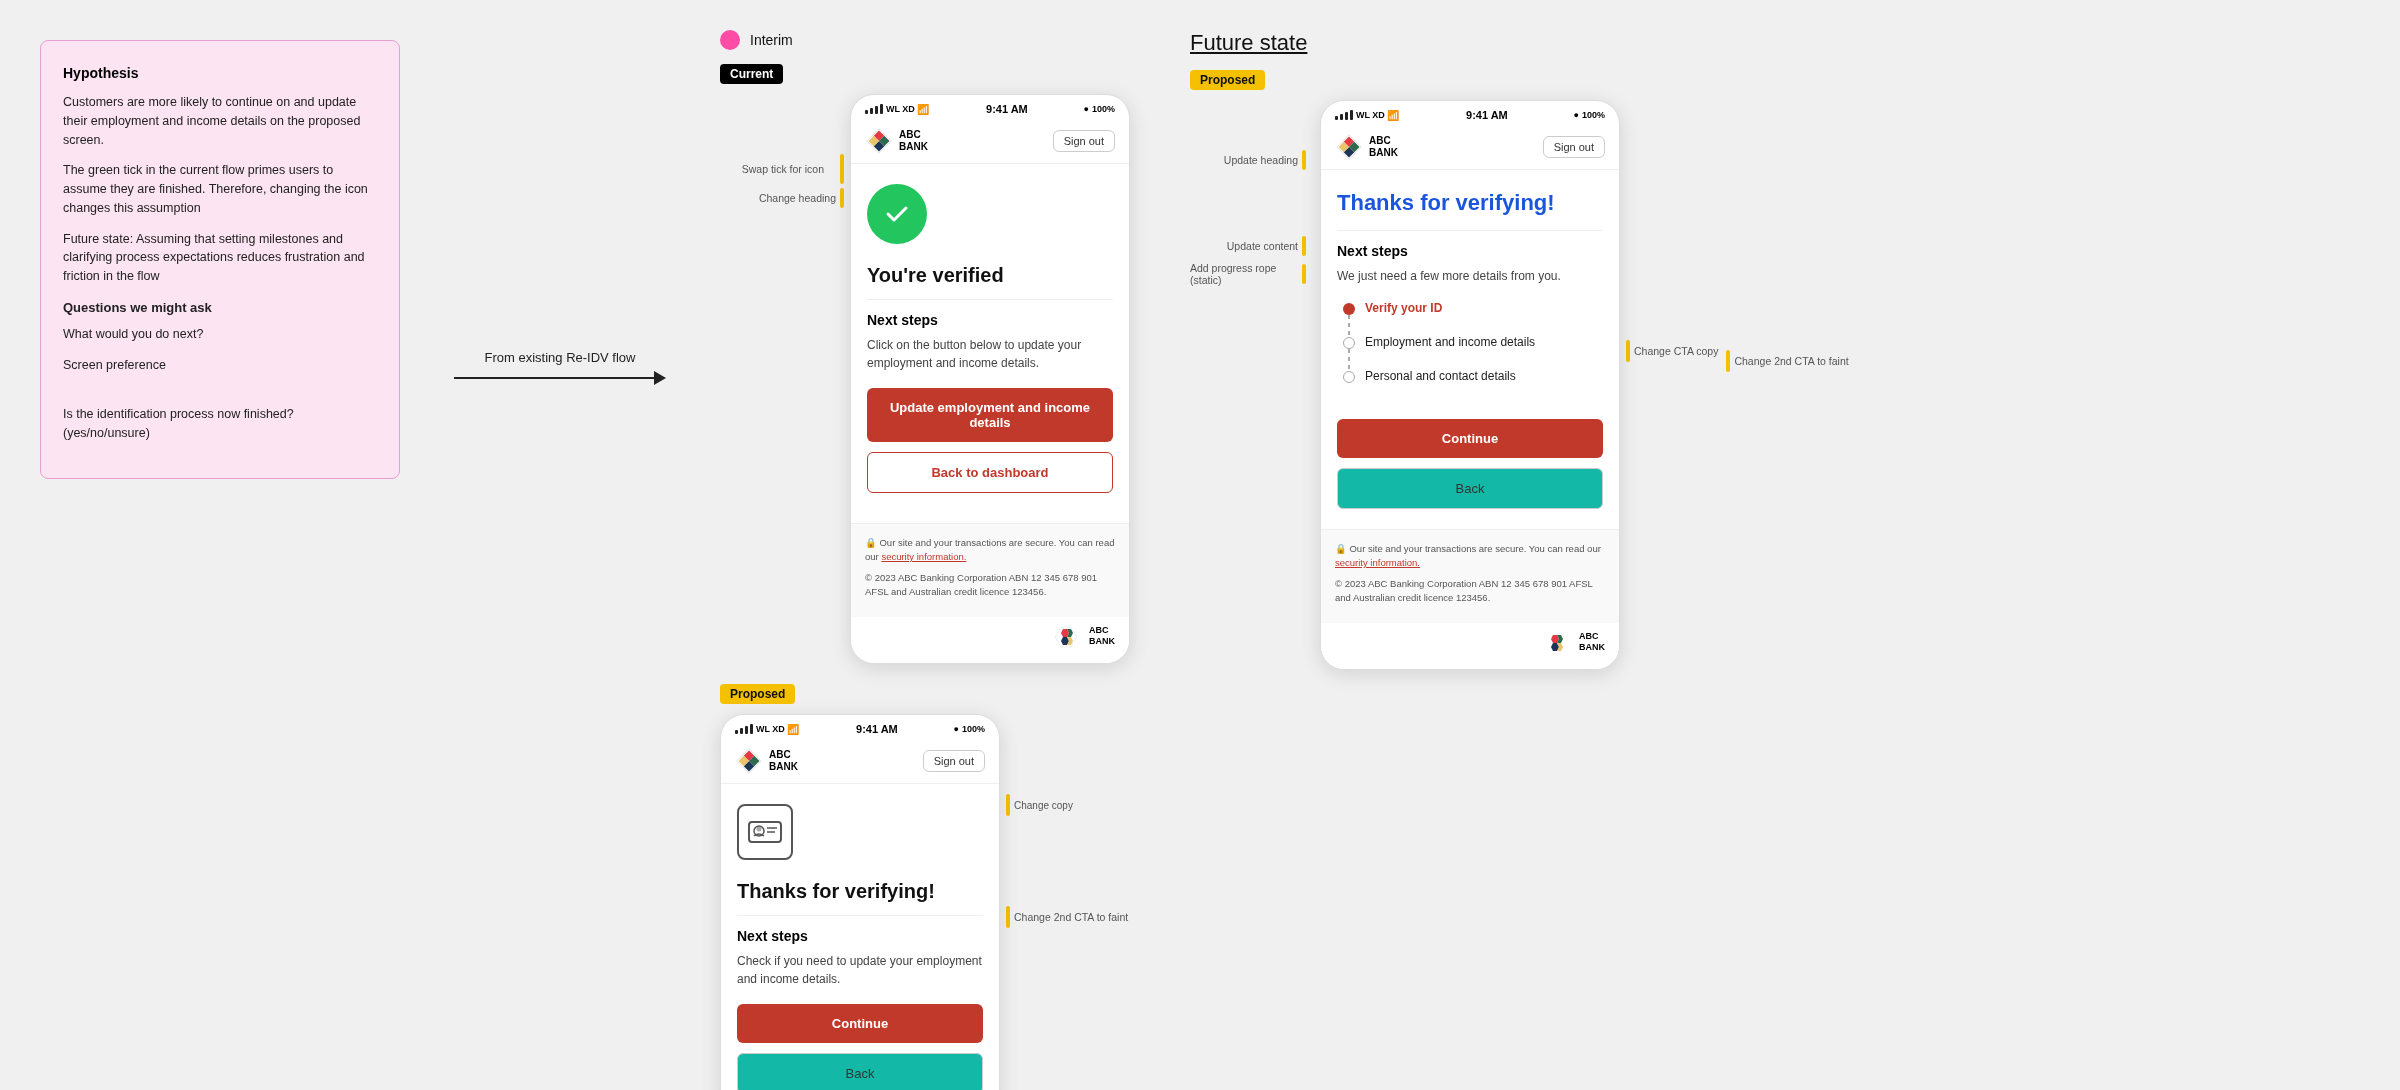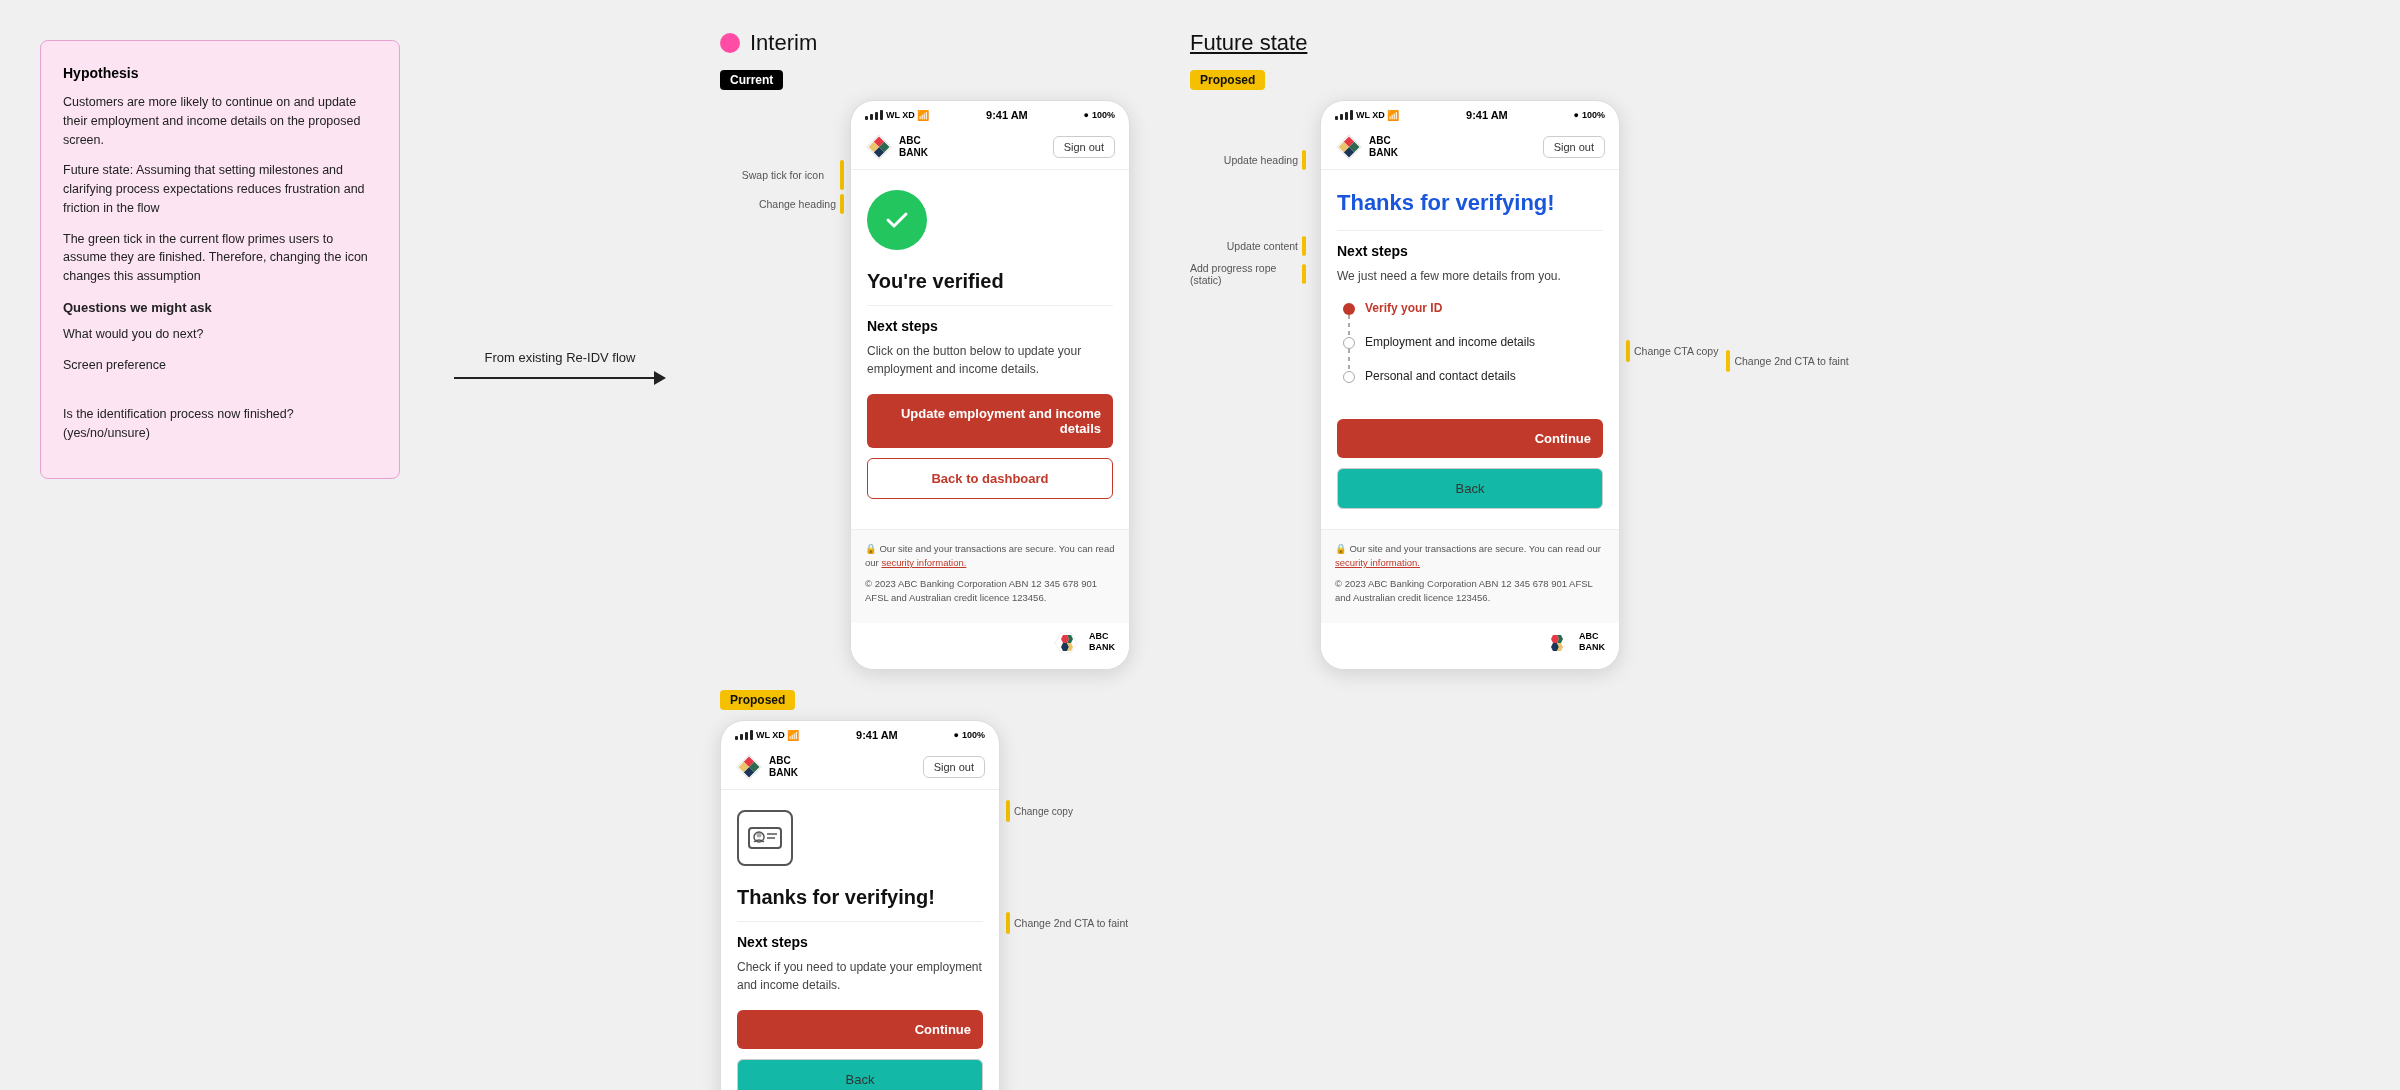--- a/index.html
+++ b/index.html
@@ -77,21 +77,21 @@
     }
 
     
     .section-header {
       display: flex;
       align-items: center;
       gap: 10px;
       margin-bottom: 14px;
     }
     .section-title {
-      font-size: 22px;
+      font-size: 14px;
       font-weight: 500;
       color: #111;
     }
     .dot-pink {
       width: 20px;
       height: 20px;
       border-radius: 50%;
       background: #ff4da6;
       flex-shrink: 0;
     }
@@ -201,21 +201,21 @@
       display: block;
       width: 100%;
       padding: 12px;
       background: #c0392b;
       color: white;
       border: none;
       border-radius: 6px;
       font-size: 13px;
       font-weight: 600;
       cursor: pointer;
-      text-align: right;
+      text-align: center;
       margin-bottom: 10px;
     }
     .btn-secondary {
       display: block;
       width: 100%;
       padding: 12px;
       background: #14b8a6;
       color: #333;
       border: 1.5px solid #ccc;
       border-radius: 6px;
@@ -364,22 +364,22 @@
       flex-direction: column;
       align-items: flex-start;
     }
   </style>
 </head>
 <body>
 
 <div class="hypothesis-panel">
   <h3>Hypothesis</h3>
   <p>Customers are more likely to continue on and update their employment and income details on the proposed screen.</p>
+  <p>The green tick in the current flow primes users to assume they are finished. Therefore, changing the icon changes this assumption</p>
   <p>Future state: Assuming that setting milestones and clarifying process expectations reduces frustration and friction in the flow</p>
-  <p>The green tick in the current flow primes users to assume they are finished. Therefore, changing the icon changes this assumption</p>
   <p class="bold-label">Questions we might ask</p>
   <p>What would you do next?</p>
   <p>Screen preference</p>
   <br>
   <p>Is the identification process now finished? (yes/no/unsure)</p>
 </div>
 
 <div class="arrow-section">
   <span class="arrow-label">From existing Re-IDV flow</span>
   <div class="arrow-line">

